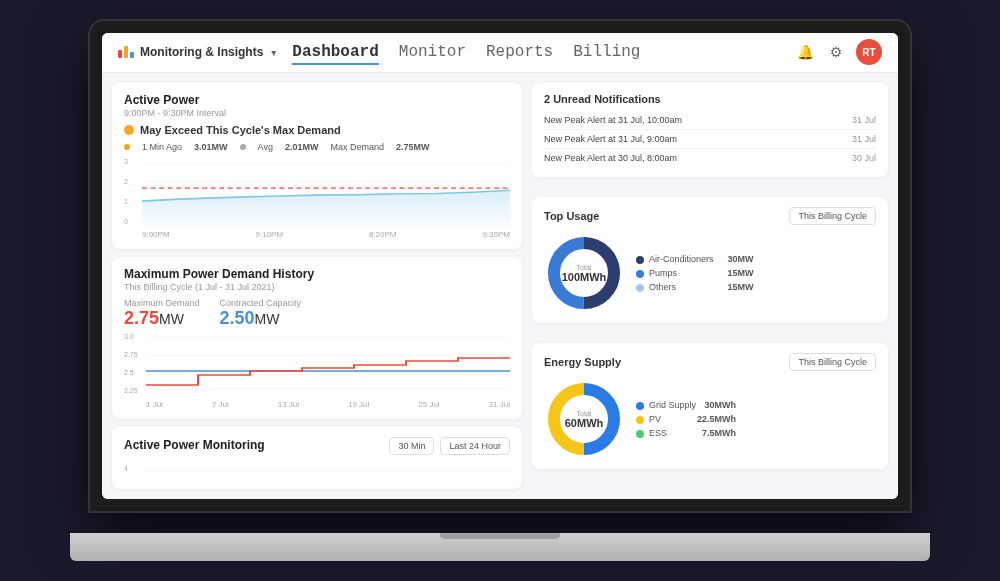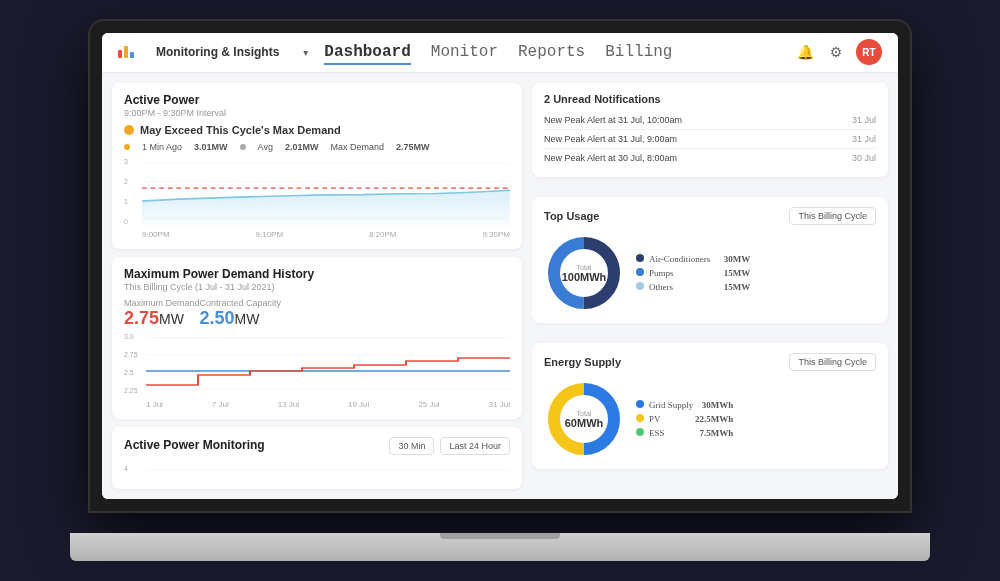--- a/index.html
+++ b/index.html
@@ -72,21 +72,21 @@
       align-items: center;
       padding: 0 16px;
       height: 40px;
       border-bottom: 1px solid #e8e8e8;
       background: #fff;
       flex-shrink: 0;
     }
     .navbar-brand {
       display: flex;
       align-items: center;
-      gap: 22px;
+      gap: 6px;
       margin-right: 16px;
     }
     .brand-icon {
       display: flex;
       gap: 2px;
       align-items: flex-end;
     }
     .brand-icon span {
       display: inline-block;
       width: 4px;
@@ -247,20 +247,21 @@
       flex-direction: column;
       justify-content: space-between;
       font-size: 8px;
       color: #aaa;
     }
 
     
     .max-power-card { flex-shrink: 0; }
     .max-power-header {
       display: flex;
+      gap: 20px;
       margin-bottom: 4px;
     }
     .max-power-stat { display: flex; flex-direction: column; }
     .stat-label { font-size: 9px; color: #999; }
     .stat-big { font-size: 18px; font-weight: 700; color: #e74c3c; }
     .stat-big.blue { color: #4a90d9; }
     .stat-unit { font-size: 14px; font-weight: 400; }
 
     
     .monitoring-card {
@@ -378,25 +379,24 @@
       font-weight: 700;
       color: #333;
     }
     .legend-items {
       display: flex;
       flex-direction: column;
       gap: 4px;
     }
     .legend-item {
       display: flex;
-      align-items: flex-start;
+      align-items: flex-end;
       gap: 5px;
       font-size: 9px;
       color: #555;
-      font-family: Liberation Serif, serif;
     }
     .legend-dot {
       width: 8px;
       height: 8px;
       border-radius: 50%;
       flex-shrink: 0;
     }
     .legend-item-val {
       margin-left: auto;
       font-weight: 600;

